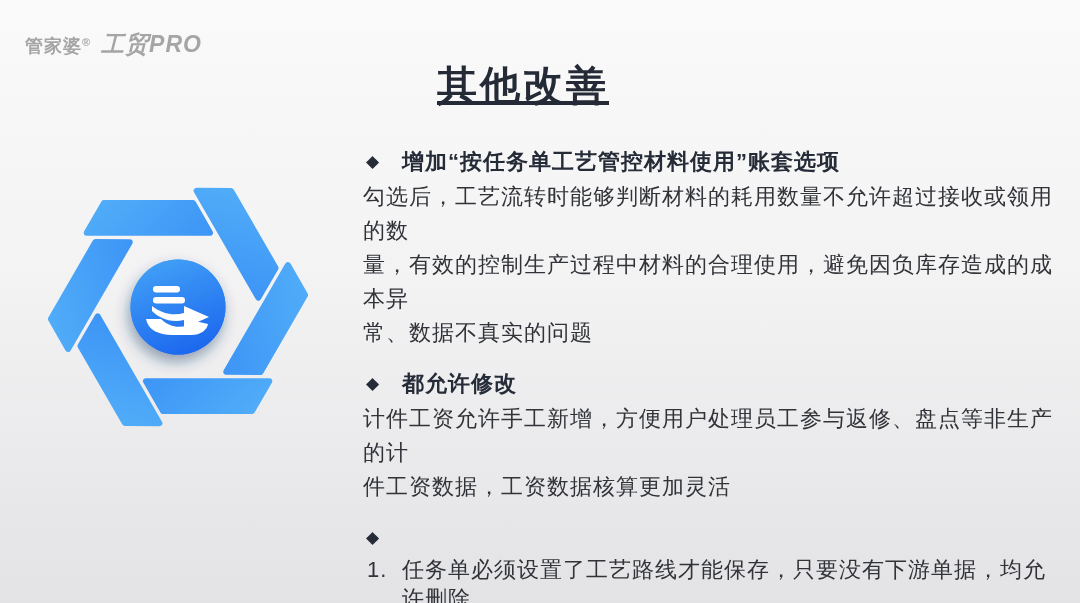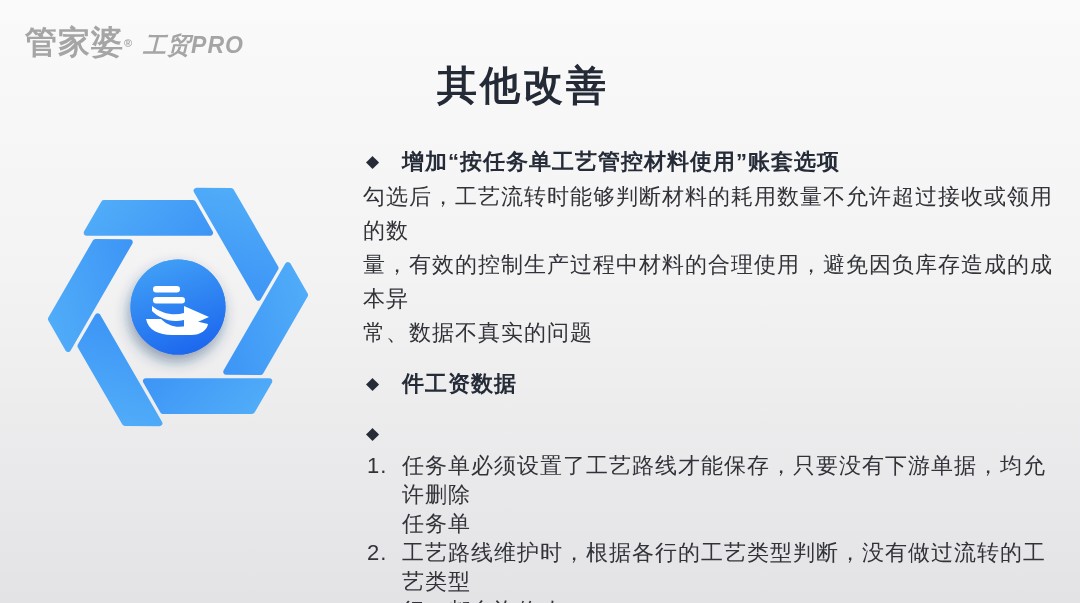--- a/index.html
+++ b/index.html
@@ -9,29 +9,30 @@
     width:1080px;height:603px;
     overflow:hidden;
     background:linear-gradient(180deg,#fafafa 0%,#f3f3f4 45%,#e3e3e5 100%);
   }
   
   .logo{
     position:absolute;left:25px;top:27px;
     color:#a5a5a5;white-space:nowrap;line-height:30px;
     user-select:none;
   }
-  .logo-main{font-size:32px;font-weight:800;letter-spacing:1px;}
+  .logo-main{font-size:18px;font-weight:800;letter-spacing:1px;}
   .logo-reg{font-size:11px;vertical-align:super;font-weight:700;}
   .logo-sub{font-size:23px;font-weight:700;font-style:italic;letter-spacing:1px;margin-left:11px;}
   
   .title{
     position:absolute;left:0;right:34px;top:58px;
     text-align:center;
     font-size:40px;font-weight:800;letter-spacing:3px;
     color:#242a36;
+    text-decoration:underline;
   }
   
   .hex-wrap{position:absolute;left:43px;top:172px;width:270px;height:270px;}
   
   .content{position:absolute;left:363px;top:146px;width:700px;color:#313338;}
   .sec{margin-bottom:18px;}
   .sec-head{
     display:flex;align-items:flex-start;
     font-size:22px;line-height:32px;font-weight:800;
     color:#252b37;letter-spacing:1px;
@@ -106,22 +107,24 @@
         <span>增加“按任务单工艺管控材料使用”账套选项</span>
       </div>
       <div class="sec-body">勾选后，工艺流转时能够判断材料的耗用数量不允许超过接收或领用的数
 量，有效的控制生产过程中材料的合理使用，避免因负库存造成的成本异
 常、数据不真实的问题</div>
     </div>
 
     <div class="sec">
       <div class="sec-head">
         <span class="diamond">◆</span>
-        <span>件工资数据</span>
+        <span>都允许修改</span>
       </div>
+      <div class="sec-body">计件工资允许手工新增，方便用户处理员工参与返修、盘点等非生产的计
+件工资数据，工资数据核算更加灵活</div>
     </div>
 
     <div class="sec">
       <div class="sec-head">
         <span class="diamond">◆</span>
       </div>
       <div class="olist">
         <div class="orow">
           <span class="onum">1.</span>
           <span class="otxt">任务单必须设置了工艺路线才能保存，只要没有下游单据，均允许删除

